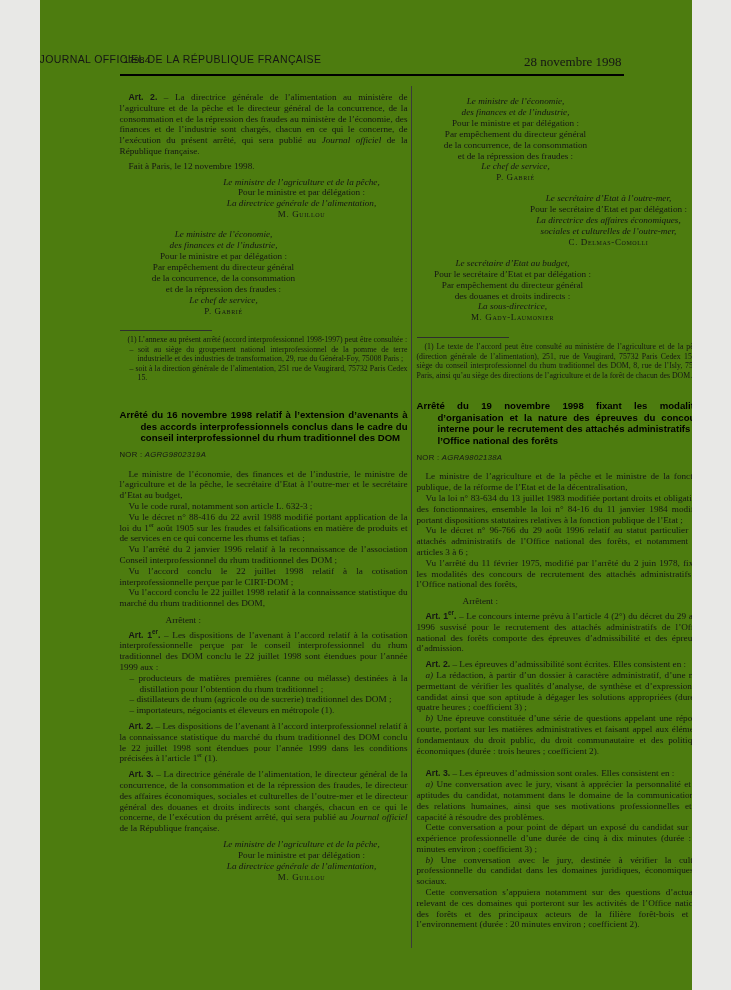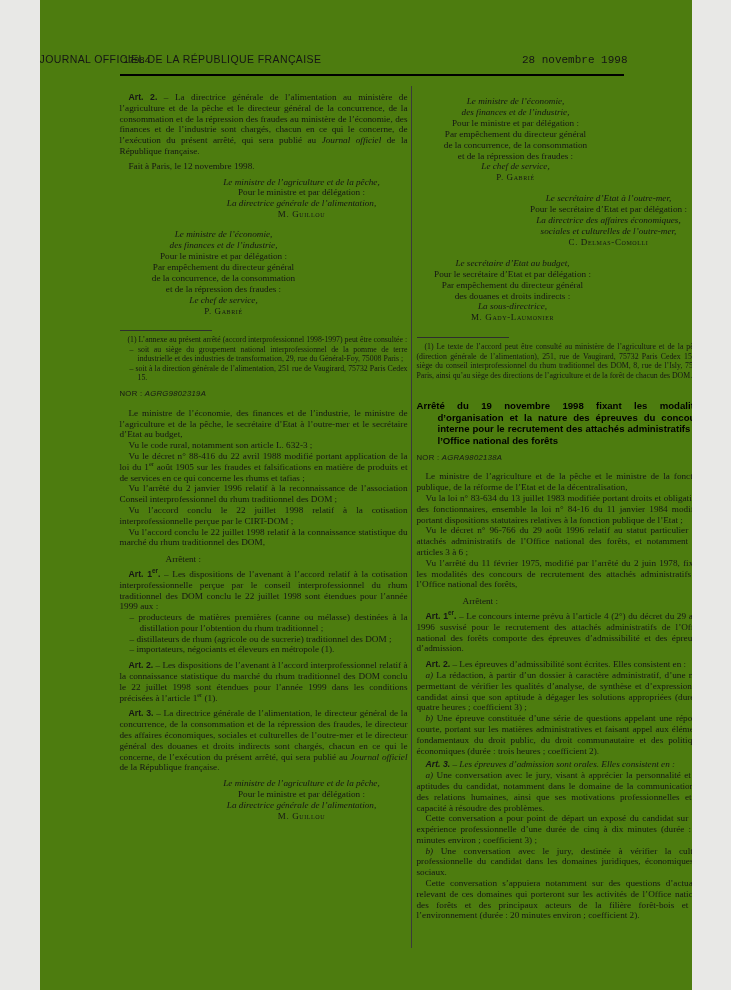--- a/index.html
+++ b/index.html
@@ -2,21 +2,21 @@
 <html lang="fr"><head>
 <meta charset="utf-8">
 <style>
   html,body{margin:0;padding:0;background:#e8e8e6;}
   .page{position:relative;width:652px;height:990px;margin:0 auto;background:#4d7c0f;overflow:hidden;
         font-family:"Liberation Serif",serif;color:#151515;}
   
   .hdr-num{position:absolute;left:84px;top:54px;font-family:"Liberation Sans",sans-serif;font-size:9.5px;}
   .hdr-title{position:absolute;left:0;right:0;top:53px;
              font-family:"Liberation Sans",sans-serif;font-size:10.5px;letter-spacing:.4px;}
-  .hdr-date{position:absolute;right:64px;top:54px;font-family:Liberation Mono, monospace;font-size:11px;}
+  .hdr-date{position:absolute;right:70px;top:54px;font-family:Liberation Serif, serif;font-size:13px;}
   .hdr-rule{position:absolute;left:80px;right:68px;top:74px;border-top:2px solid #000;}
   
   .col{position:absolute;top:92px;width:288px;font-size:9.2px;line-height:10.8px;text-align:justify;}
   .col-left{left:80px;}
   .col-right{left:377px;}
   .divider{position:absolute;left:371px;top:86px;height:862px;border-left:1px solid #3a3a3a;}
   
   .blk{margin:0;}
   .blk-para{text-indent:9px;}
   .blk-item{padding-left:20px;text-indent:-10px;}
@@ -65,20 +65,21 @@
         <div class="sigline seg-n">Par empêchement du directeur général</div>
         <div class="sigline seg-n">de la concurrence, de la consommation</div>
         <div class="sigline seg-n">et de la répression des fraudes :</div>
         <div class="sigline seg-i">Le chef de service,</div>
         <div class="sigline seg-sc">P. Gabrié</div>
       </div>
       <div class="blk blk-rule" style="margin-top: 14px;"></div>
       <div class="blk blk-fnpara"><span class="seg-n">(1) L’annexe au présent arrêté (accord interprofessionnel 1998-1997) peut être consultée :</span></div>
       <div class="blk blk-fnitem"><span class="seg-n">– soit au siège du groupement national interprofessionnel de la pomme de terre industrielle et des industries de transformation, 29, rue du Général-Foy, 75008 Paris ;</span></div>
       <div class="blk blk-fnitem"><span class="seg-n">– soit à la direction générale de l’alimentation, 251 rue de Vaugirard, 75732 Paris Cedex 15.</span></div>
+      <div class="blk blk-heading" style="margin-top: 26px;">Arrêté du 16 novembre 1998 relatif à l’extension d’avenants à des accords interprofessionnels conclus dans le cadre du conseil interprofessionnel du rhum traditionnel des DOM</div>
       <div class="blk blk-nor"><span class="nor-label">NOR : </span><span class="nor-value">AGRG9802319A</span></div>
       <div class="blk blk-para" style="margin-top: 4px;"><span class="seg-n">Le ministre de l’économie, des finances et de l’industrie, le ministre de l’agriculture et de la pêche, le secrétaire d’Etat à l’outre-mer et le secrétaire d’Etat au budget,</span></div>
       <div class="blk blk-para"><span class="seg-n">Vu le code rural, notamment son article L. 632-3 ;</span></div>
       <div class="blk blk-para"><span class="seg-n">Vu le décret n° 88-416 du 22 avril 1988 modifié portant application de la loi du 1</span><span class="seg-sup">er</span><span class="seg-n"> août 1905 sur les fraudes et falsifications en matière de produits et de services en ce qui concerne les rhums et tafias ;</span></div>
       <div class="blk blk-para"><span class="seg-n">Vu l’arrêté du 2 janvier 1996 relatif à la reconnaissance de l’association Conseil interprofessionnel du rhum traditionnel des DOM ;</span></div>
       <div class="blk blk-para"><span class="seg-n">Vu l’accord conclu le 22 juillet 1998 relatif à la cotisation interprofessionnelle perçue par le CIRT-DOM ;</span></div>
       <div class="blk blk-para"><span class="seg-n">Vu l’accord conclu le 22 juillet 1998 relatif à la connaissance statistique du marché du rhum traditionnel des DOM,</span></div>
       <div class="blk blk-inset" style="margin-top: 6px; margin-bottom: 4px;">Arrêtent :</div>
       <div class="blk blk-para"><span class="seg-b">Art. 1</span><span class="seg-bsup">er</span><span class="seg-b">.</span><span class="seg-n"> – Les dispositions de l’avenant à l’accord relatif à la cotisation interprofessionnelle perçue par le conseil interprofessionnel du rhum traditionnel des DOM conclu le 22 juillet 1998 sont étendues pour l’année 1999 aux :</span></div>
       <div class="blk blk-item"><span class="seg-n">– producteurs de matières premières (canne ou mélasse) destinées à la distillation pour l’obtention du rhum traditionnel ;</span></div>
@@ -125,19 +126,19 @@
       <div class="blk blk-nor"><span class="nor-label">NOR : </span><span class="nor-value">AGRA9802138A</span></div>
       <div class="blk blk-para" style="margin-top: 4px;"><span class="seg-n">Le ministre de l’agriculture et de la pêche et le ministre de la fonction publique, de la réforme de l’Etat et de la décentralisation,</span></div>
       <div class="blk blk-para"><span class="seg-n">Vu la loi n° 83-634 du 13 juillet 1983 modifiée portant droits et obligations des fonctionnaires, ensemble la loi n° 84-16 du 11 janvier 1984 modifiée portant dispositions statutaires relatives à la fonction publique de l’Etat ;</span></div>
       <div class="blk blk-para"><span class="seg-n">Vu le décret n° 96-766 du 29 août 1996 relatif au statut particulier des attachés administratifs de l’Office national des forêts, et notamment ses articles 3 à 6 ;</span></div>
       <div class="blk blk-para"><span class="seg-n">Vu l’arrêté du 11 février 1975, modifié par l’arrêté du 2 juin 1978, fixant les modalités des concours de recrutement des attachés administratifs de l’Office national des forêts,</span></div>
       <div class="blk blk-inset" style="margin-top: 6px; margin-bottom: 4px;">Arrêtent :</div>
       <div class="blk blk-para"><span class="seg-b">Art. 1</span><span class="seg-bsup">er</span><span class="seg-b">.</span><span class="seg-n"> – Le concours interne prévu à l’article 4 (2°) du décret du 29 août 1996 susvisé pour le recrutement des attachés administratifs de l’Office national des forêts comporte des épreuves d’admissibilité et des épreuves d’admission.</span></div>
       <div class="blk blk-para" style="margin-top: 5px;"><span class="seg-b">Art. 2.</span><span class="seg-n"> – Les épreuves d’admissibilité sont écrites. Elles consistent en :</span></div>
       <div class="blk blk-para"><span class="seg-i">a)</span><span class="seg-n"> La rédaction, à partir d’un dossier à caractère administratif, d’une note permettant de vérifier les qualités d’analyse, de synthèse et d’expression du candidat ainsi que son aptitude à dégager les solutions appropriées (durée : quatre heures ; coefficient 3) ;</span></div>
       <div class="blk blk-para"><span class="seg-i">b)</span><span class="seg-n"> Une épreuve constituée d’une série de questions appelant une réponse courte, portant sur les matières administratives et faisant appel aux éléments fondamentaux du droit public, du droit communautaire et des politiques économiques (durée : trois heures ; coefficient 2).</span></div>
-      <div class="blk blk-para" style="margin-top: 3px; font-style: italic;"><span class="seg-b">Art. 3.</span><span class="seg-n"> – Les épreuves d’admission sont orales. Elles consistent en :</span></div>
+      <div class="blk blk-para" style="margin-top: 12px;"><span class="seg-b">Art. 3.</span><span class="seg-n"> – Les épreuves d’admission sont orales. Elles consistent en :</span></div>
       <div class="blk blk-para"><span class="seg-i">a)</span><span class="seg-n"> Une conversation avec le jury, visant à apprécier la personnalité et les aptitudes du candidat, notamment dans le domaine de la communication et des relations humaines, ainsi que ses motivations professionnelles et sa capacité à résoudre des problèmes.</span></div>
       <div class="blk blk-para"><span class="seg-n">Cette conversation a pour point de départ un exposé du candidat sur son expérience professionnelle d’une durée de cinq à dix minutes (durée : 30 minutes environ ; coefficient 3) ;</span></div>
       <div class="blk blk-para"><span class="seg-i">b)</span><span class="seg-n"> Une conversation avec le jury, destinée à vérifier la culture professionnelle du candidat dans les domaines juridiques, économiques et sociaux.</span></div>
       <div class="blk blk-para"><span class="seg-n">Cette conversation s’appuiera notamment sur des questions d’actualité relevant de ces domaines qui porteront sur les activités de l’Office national des forêts et des principaux acteurs de la filière forêt-bois et de l’environnement (durée : 20 minutes environ ; coefficient 2).</span></div>
     </div>
 </div>
 
 </body></html>

